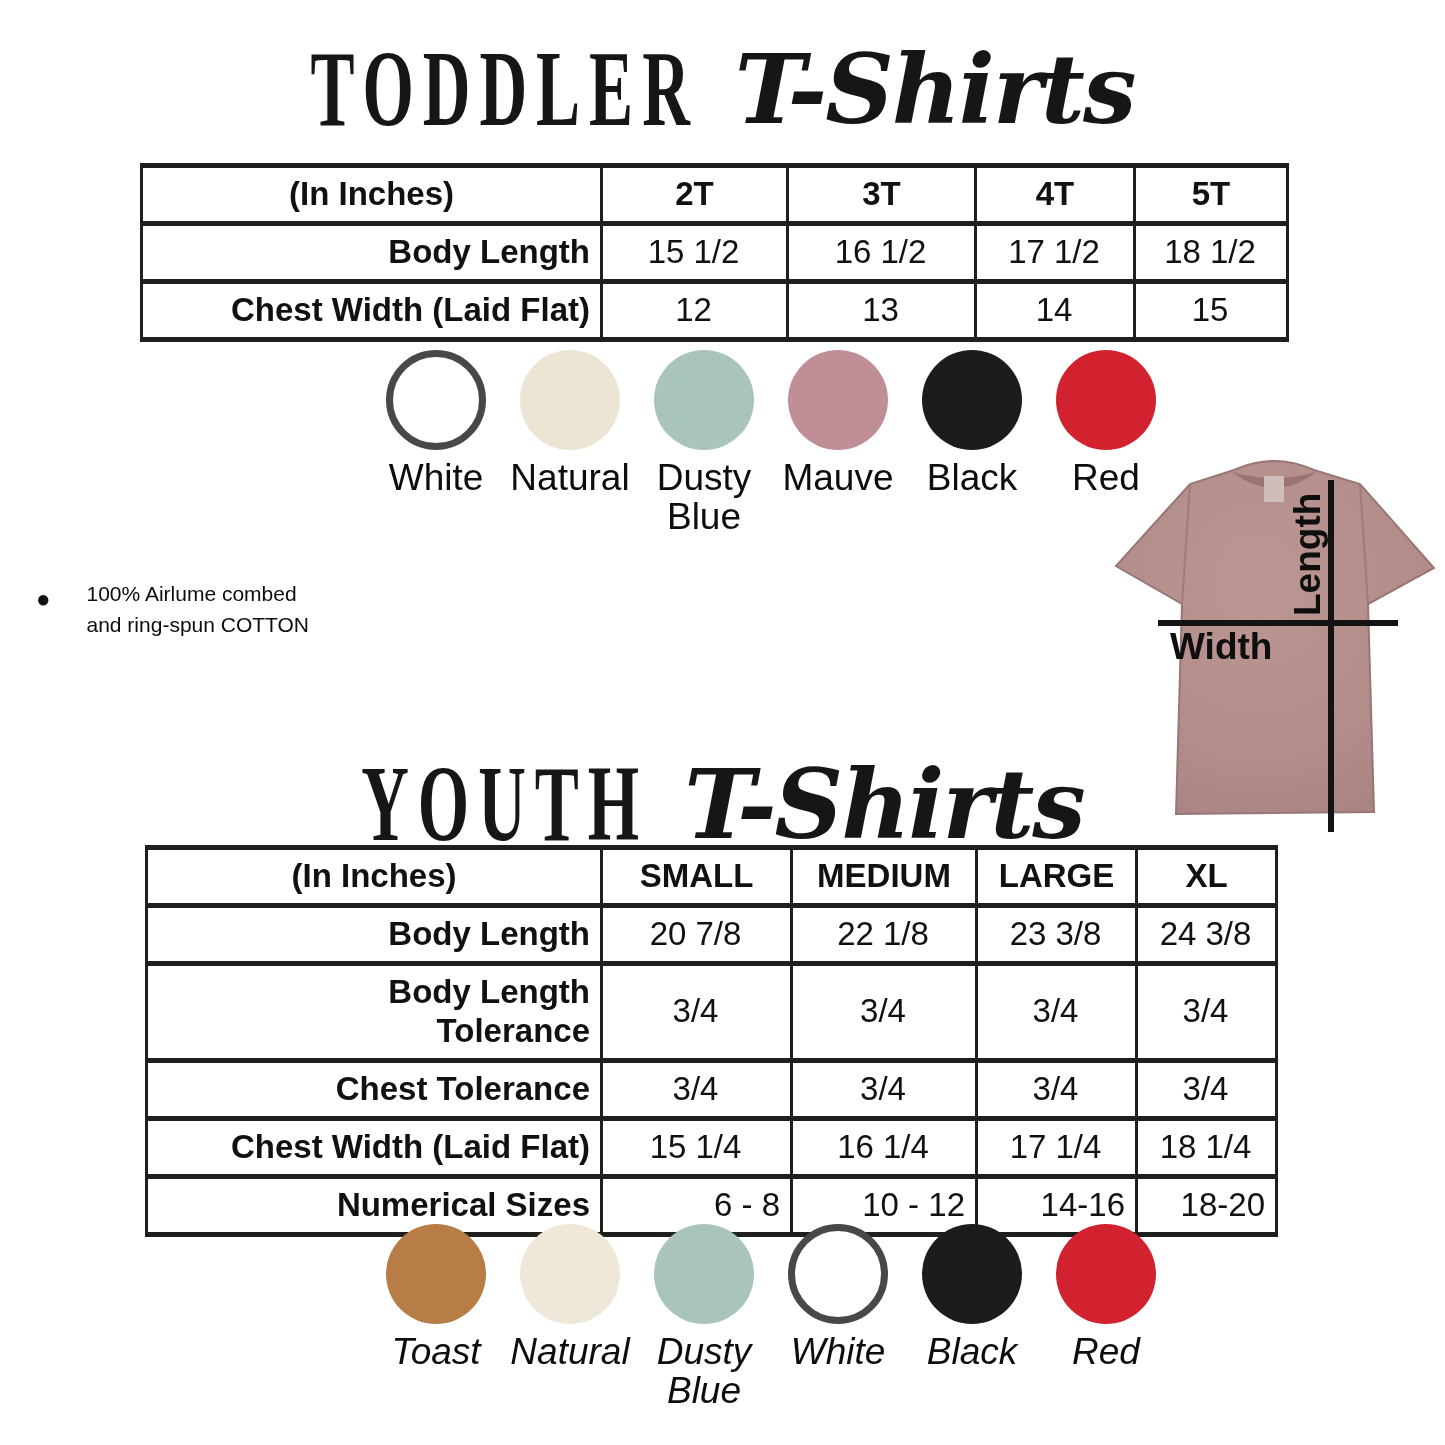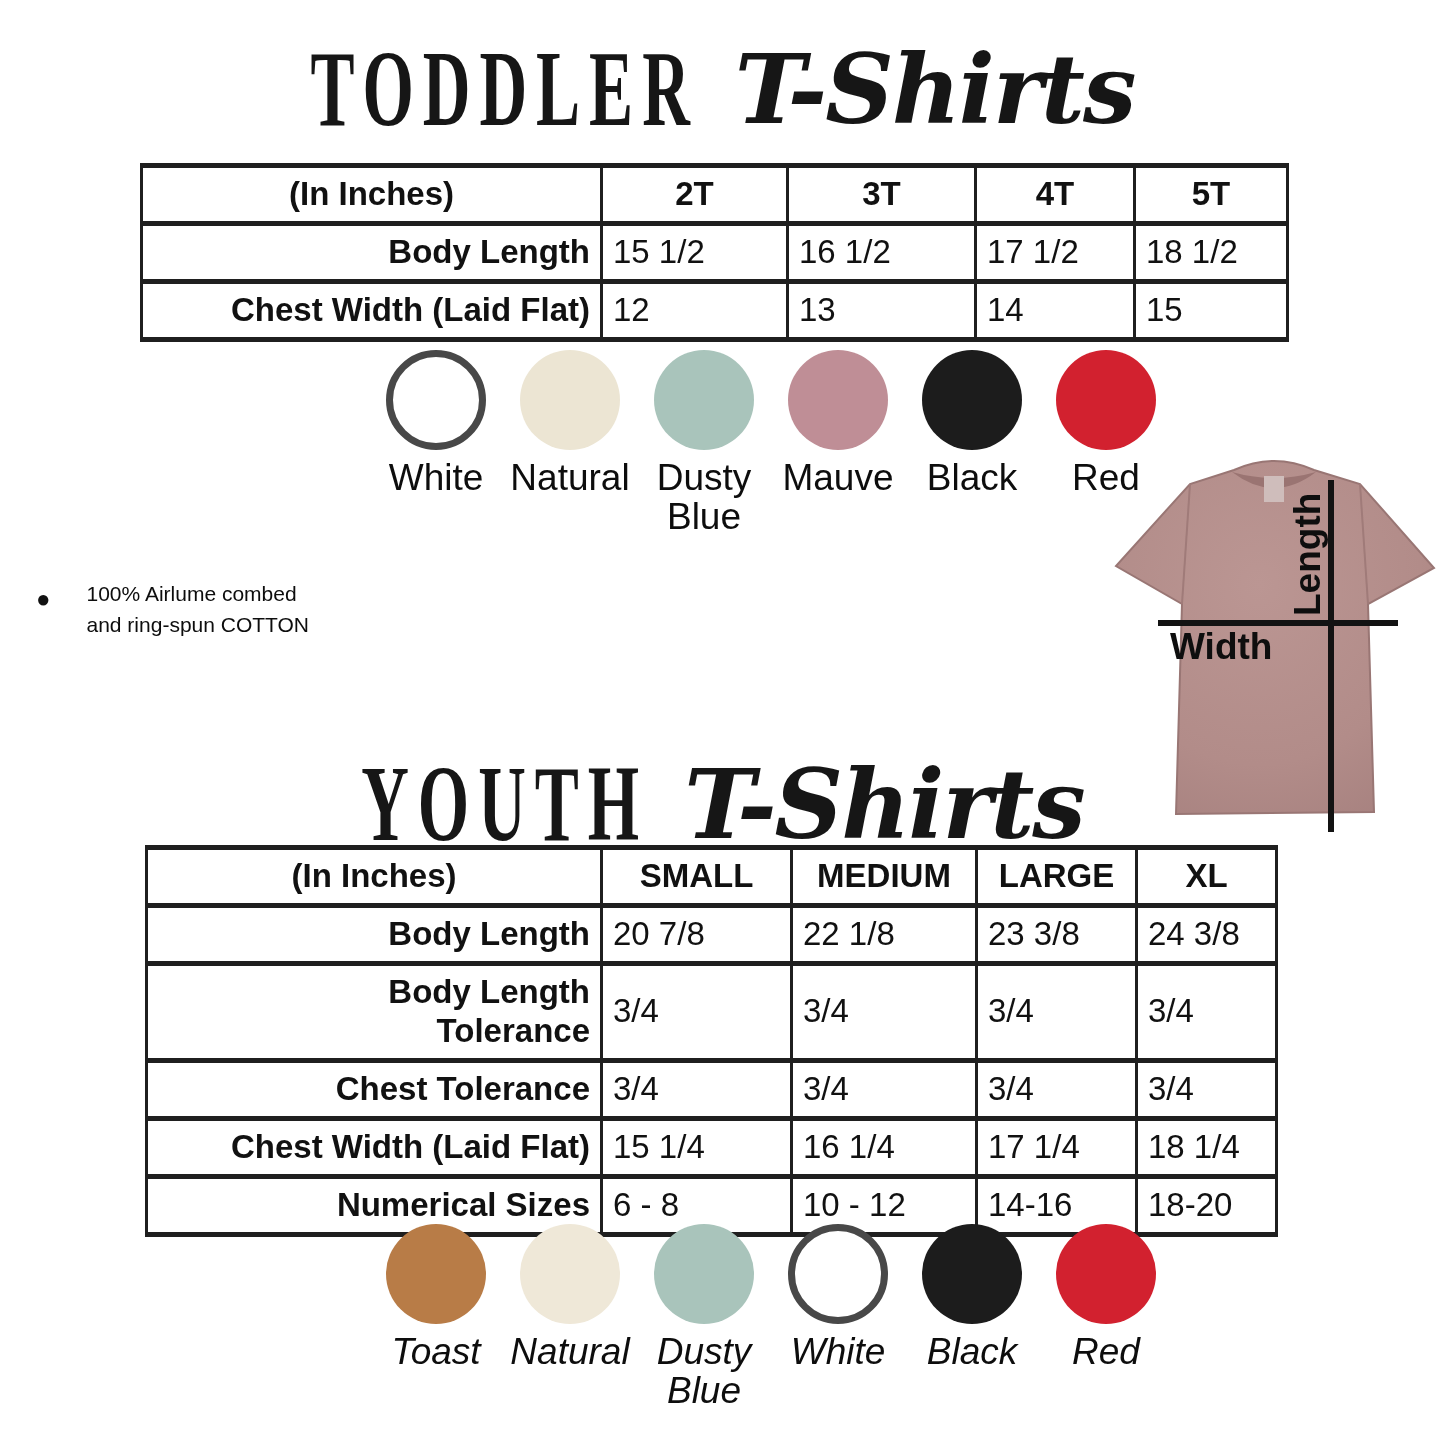--- a/index.html
+++ b/index.html
@@ -34,22 +34,22 @@
   #youth-table-wrap{left:145px;top:845px;width:1130px;}
   table.size-table{border-collapse:collapse;table-layout:fixed;width:100%;background:#fff;}
   .size-table th,.size-table td{
     border:3px solid #1f1f1f;border-top-width:5px;border-bottom-width:5px;
     font-size:33px;line-height:1.18;
     padding:7px 10px;vertical-align:middle;
     overflow:hidden;
   }
   .size-table th{font-weight:700;text-align:center;}
   .size-table td.row-label{font-weight:700;text-align:right;padding-left:12px;white-space:pre-line;}
-  .size-table td.val{font-weight:400;text-align:left;padding-right:12px;}
-  .size-table td.val.center{text-align:left;padding-right:10px;}
+  .size-table td.val{font-weight:400;text-align:center;padding-right:12px;}
+  .size-table td.val.center{text-align:right;padding-right:10px;}
   
   #toddler-table col:nth-child(1){width:460px;}
   #toddler-table col:nth-child(2){width:186px;}
   #toddler-table col:nth-child(3){width:188px;}
   #toddler-table col:nth-child(4){width:159px;}
   #toddler-table col:nth-child(5){width:153px;}
   #youth-table col:nth-child(1){width:455px;}
   #youth-table col:nth-child(2){width:190px;}
   #youth-table col:nth-child(3){width:185px;}
   #youth-table col:nth-child(4){width:160px;}

